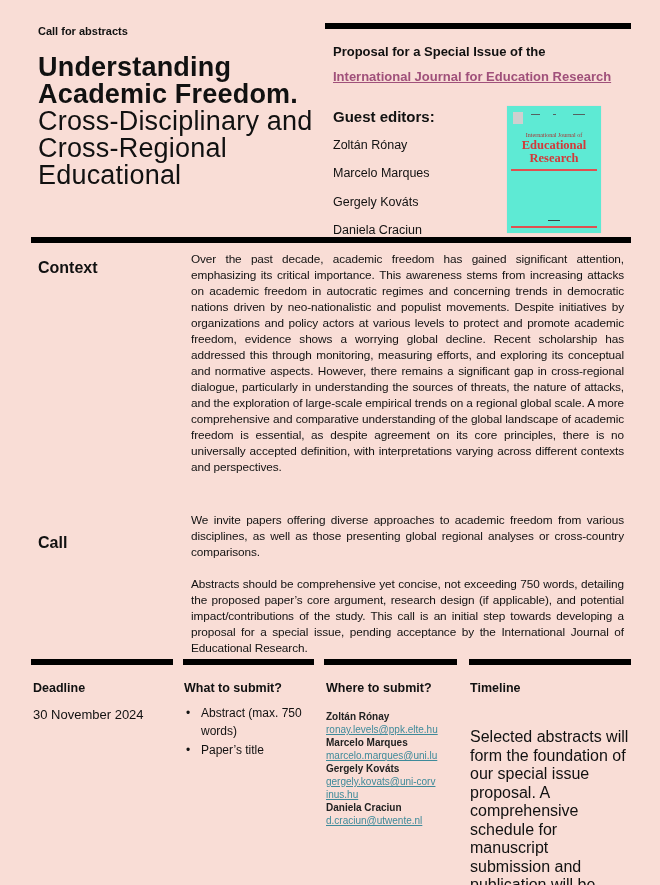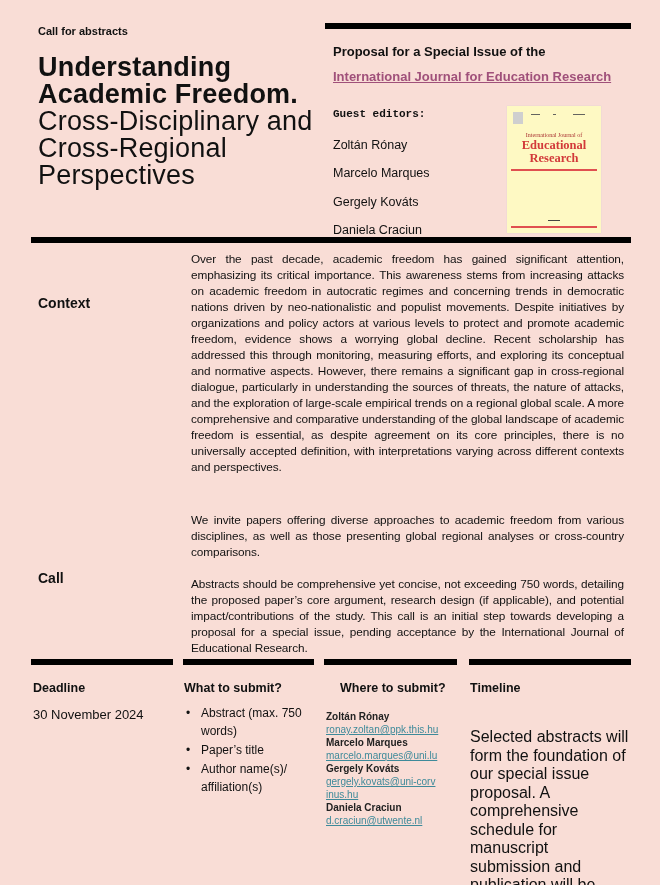--- a/index.html
+++ b/index.html
@@ -13,56 +13,56 @@
   }
   .abs { position: absolute; }
   .bar { position: absolute; background: #000; }
 
   .kicker { left: 38px; top: 25px; font-size: 11px; font-weight: bold; }
   .title { left: 38px; top: 54px; width: 280px; font-size: 27px; line-height: 27px; letter-spacing: 0.2px; }
   .title b { font-weight: bold; }
 
   .proposal { left: 333px; top: 44px; font-size: 13px; font-weight: bold; }
   .journal-link { left: 333px; top: 69px; font-size: 13px; font-weight: bold; color: #a0507a; text-decoration: underline; }
-  .ge-label { left: 333px; top: 108px; font-size: 11px; font-weight: bold; font-family: Liberation Mono, monospace; }
+  .ge-label { left: 333px; top: 108px; font-size: 15px; font-weight: bold; }
   .editor { left: 333px; font-size: 12.5px; }
 
   .cover {
     left: 507px; top: 106px; width: 94px; height: 127px;
-    background: #fef9c3; box-shadow: 0 0 1px #ccc;
+    background: #5eead4; box-shadow: 0 0 1px #ccc;
   }
   .cover .logo { position:absolute; left:6px; top:6px; width:10px; height:12px; background:#cfcfcf; }
   .cover .meta { position:absolute; top:6px; font-size:3px; color:#555; }
   .cover .sub { position:absolute; left:0; width:94px; top:26px; text-align:center; font-family:"Liberation Serif", serif; font-size:6px; color:#a33; }
   .cover .main { position:absolute; left:0; width:94px; top:33px; text-align:center; font-family:"Liberation Serif", serif; font-size:12.5px; line-height:13px; font-weight:bold; color:#d23a3a; }
   .cover .rule { position:absolute; left:4px; width:86px; height:2px; background:#e05050; }
   .cover .pub { position:absolute; left:0; width:94px; top:112px; text-align:center; font-size:3px; color:#333; }
 
-  .section-label { left: 38px; font-size: 14px; font-weight: bold; margin-top: 36px; }
+  .section-label { left: 38px; font-size: 16px; font-weight: bold; }
   .para {
     left: 191px; width: 433px; font-size: 11.8px; line-height: 16px;
     text-align: justify; letter-spacing: -0.1px;
   }
 
   .col-title { font-size: 12.5px; font-weight: bold; top: 681px; }
   .deadline-val { left: 33px; top: 707px; font-size: 13px; }
   .submit-list { left: 184px; top: 704px; width: 125px; margin: 0; padding: 0 0 0 17px; list-style: none; font-size: 12px; line-height: 18px; }
   .submit-list li { position: relative; margin-bottom: 1px; }
   .submit-list li::before { content: "\2022"; position: absolute; left: -15px; }
   .where { left: 326px; top: 710px; width: 130px; font-size: 10px; line-height: 13px; }
   .where .intro { color: #333; }
   .where .name { font-weight: bold; color: #222; }
   .where a { color: #3e8a9a; text-decoration: underline; display: block; }
   .timeline { left: 470px; top: 728px; width: 160px; font-size: 16px; line-height: 18.5px; }
 </style>
 </head>
 <body>
 
 <div class="abs kicker">Call for abstracts</div>
-<div class="abs title"><b>Understanding Academic Freedom.</b><span> Cross-Disciplinary and Cross-Regional Perspectives</span></div>
+<div class="abs title"><b>Understanding Academic Freedom.</b><span> Cross-Disciplinary and Cross-Regional Educational</span></div>
 
 <div class="bar" style="left:325px; top:23px; width:306px; height:6px;"></div>
 <div class="abs proposal">Proposal for a Special Issue of the</div>
 <a class="abs journal-link">International Journal for Education Research</a>
 <div class="abs ge-label">Guest editors:</div>
 <div class="abs editor" style="top:138px;">Zoltán Rónay</div>
 <div class="abs editor" style="top:166px;">Marcelo Marques</div>
 <div class="abs editor" style="top:195px;">Gergely Kováts</div>
 <div class="abs editor" style="top:223px;">Daniela Craciun</div>
 
@@ -95,27 +95,26 @@
 <div class="bar" style="left:324px; top:659px; width:133px; height:6px;"></div>
 <div class="bar" style="left:469px; top:659px; width:162px; height:6px;"></div>
 
 <div class="abs col-title" style="left:33px;">Deadline</div>
 <div class="abs deadline-val">30 November 2024</div>
 
 <div class="abs col-title" style="left:184px;">What to submit?</div>
 <ul class="abs submit-list">
   <li>Abstract (max. 750 words)</li>
   <li>Paper’s title</li>
-  <li>Author name(s)/ affiliation(s)</li>
 </ul>
 
-<div class="abs col-title" style="left:340px;text-align:right;">Where to submit?</div>
+<div class="abs col-title" style="left:326px;text-align:right;">Where to submit?</div>
 <div class="abs where">
   <div class="name">Zoltán Rónay</div>
-  <a>ronay.zoltan@ppk.this.hu</a>
+  <a>ronay.levels@ppk.elte.hu</a>
   <div class="name">Marcelo Marques</div>
   <a>marcelo.marques@uni.lu</a>
   <div class="name">Gergely Kováts</div>
   <a style="width:110px; word-break: break-all;">gergely.kovats@uni-corvinus.hu</a>
   <div class="name">Daniela Craciun</div>
   <a>d.craciun@utwente.nl</a>
 </div>
 
 <div class="abs col-title" style="left:470px;">Timeline</div>
 <div class="abs timeline">Selected abstracts will form the foundation of our special issue proposal. A comprehensive schedule for manuscript submission and publication will be released in February 2025.</div>

